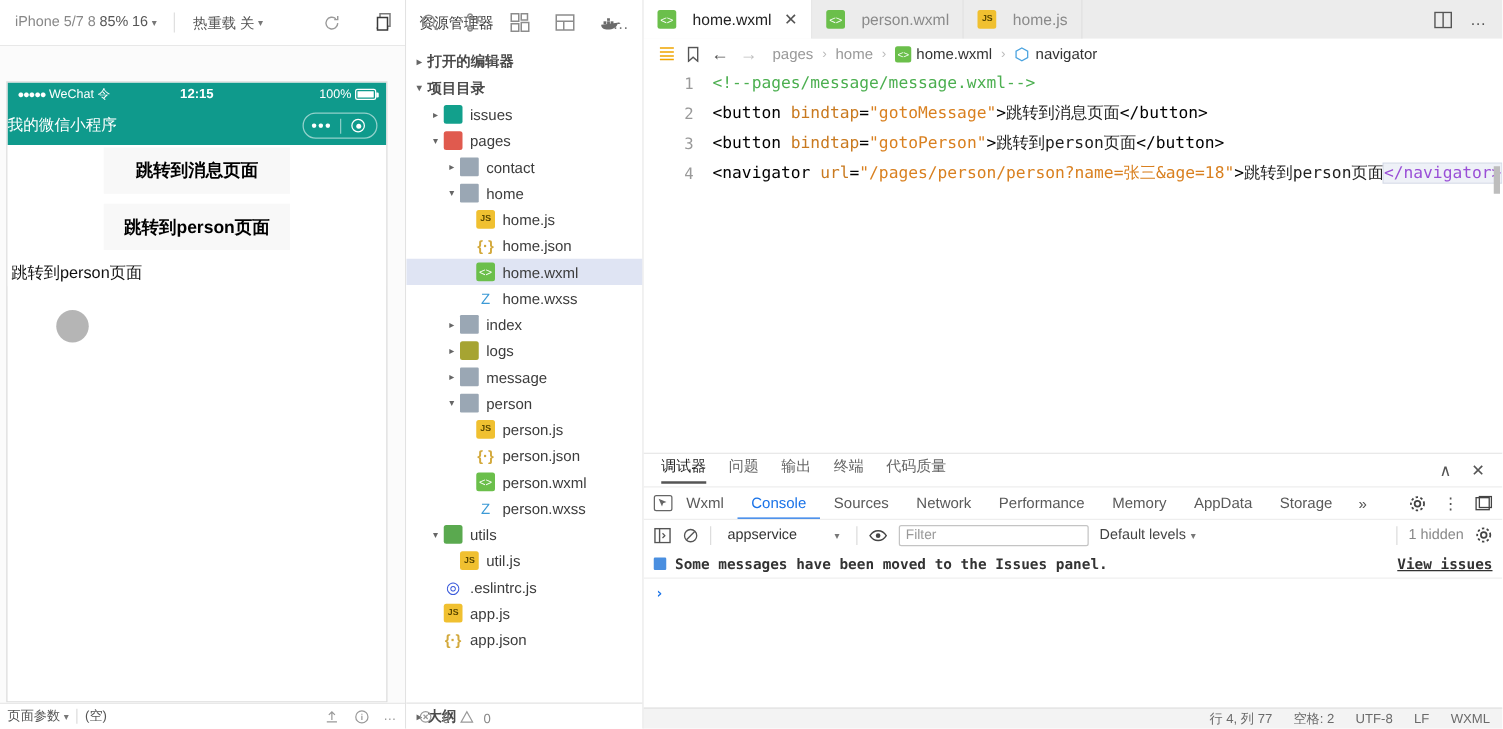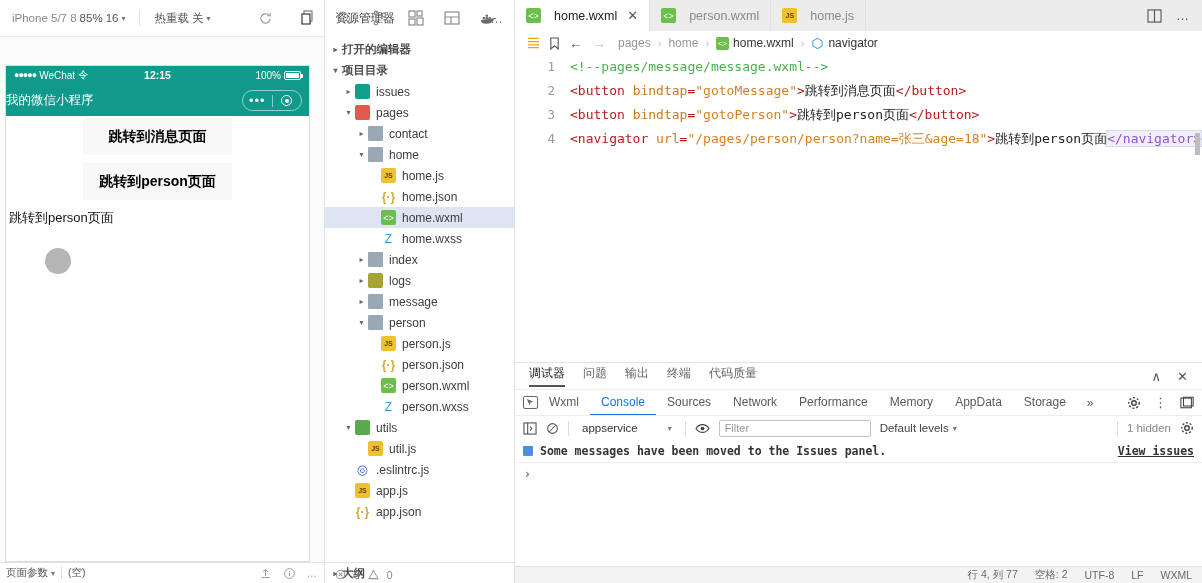--- a/index.html
+++ b/index.html
@@ -107,21 +107,21 @@
   .crumbs .arr { color:#bbb; font-size:11px; }
   .cr-ico { width:13px; height:13px; display:inline-flex; align-items:center; justify-content:center;
             border-radius:2px; font-size:8px; color:#fff; }
 
   .code { flex:none; height:307px; position:relative; background:#fff; overflow:hidden;
           font-family:"DejaVu Sans Mono", monospace; font-size:13px; }
   .cl { display:flex; align-items:flex-start; min-height:24px; }
   .gut { width:55px; text-align:right; padding-right:15px; color:#9a9a9a; font-size:12.5px;
          flex:none; line-height:24px; }
   .src { white-space:pre-wrap; line-height:24px; }
-  .tg { color:#b91c1c;margin-top:28px; }  .at { color:#c97a20; }  .st { color:#d98020; }
+  .tg { color:#000000;margin-top:28px; }  .at { color:#c97a20; }  .st { color:#d98020; }
   .cm { color:#4caf50; }  .tx { color:#222; }     .pn { color:#9a4fd6; }
   .hl { background:#eef1f7; outline:1px solid #d6dbe8; }
   .scroll-mark { position:absolute; right:2px; top:78px; width:5px; height:22px; background:#bdbdbd; }
 
   .dock { flex:1; border-top:1px solid #e2e2e2; display:flex; flex-direction:column; background:#fff; }
   .dock-tabs { height:26px; display:flex; align-items:center; gap:18px; padding:0 14px; font-size:12px; color:#666; }
   .dock-tabs .dt.active { color:#222; border-bottom:2px solid #555; padding-bottom:3px; }
   .dock-tabs .dock-ctl { margin-left:auto; display:flex; gap:16px; color:#555; font-size:13px; }
 
   .dev-tabs { height:26px; display:flex; align-items:center; gap:0; padding:0 8px;

